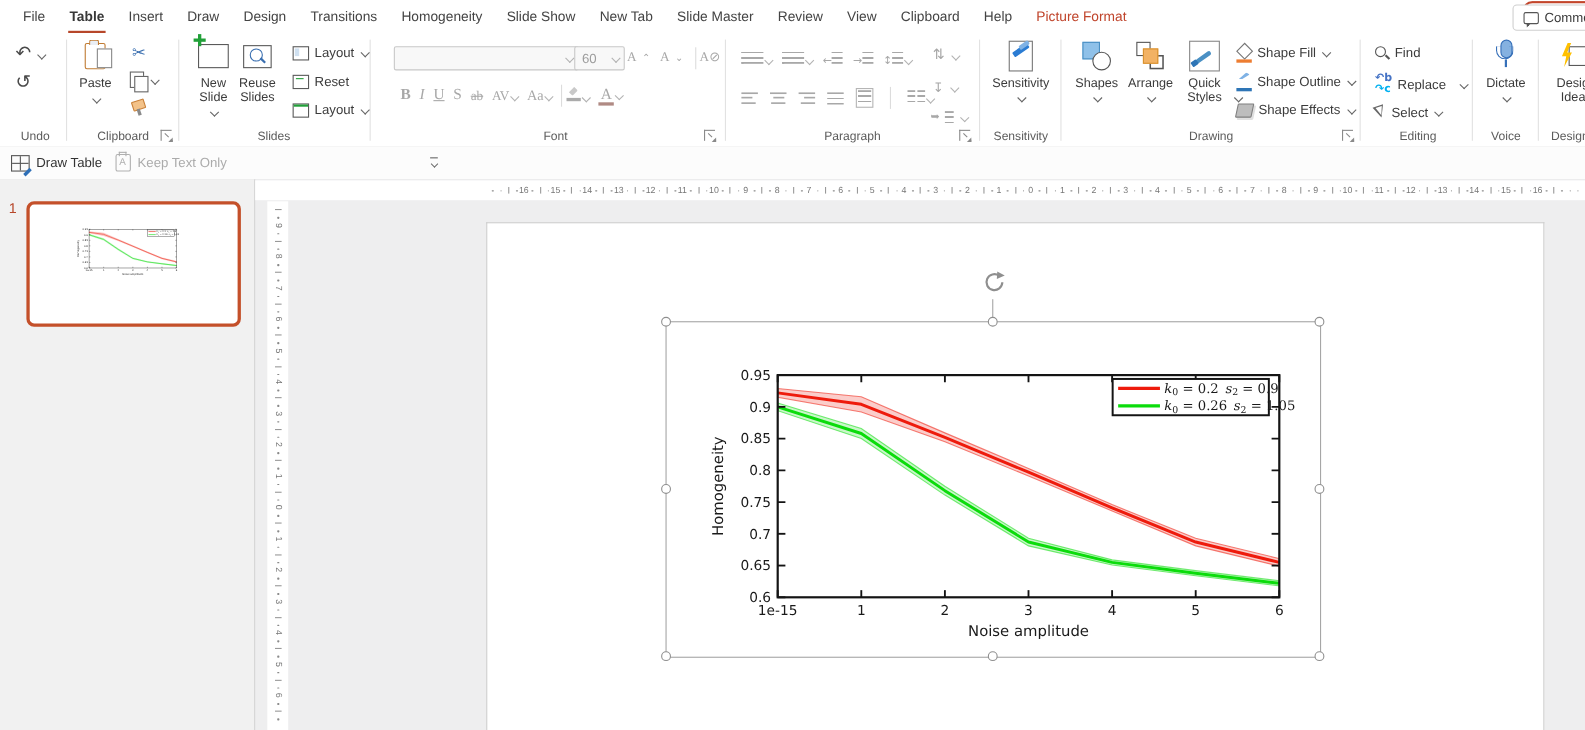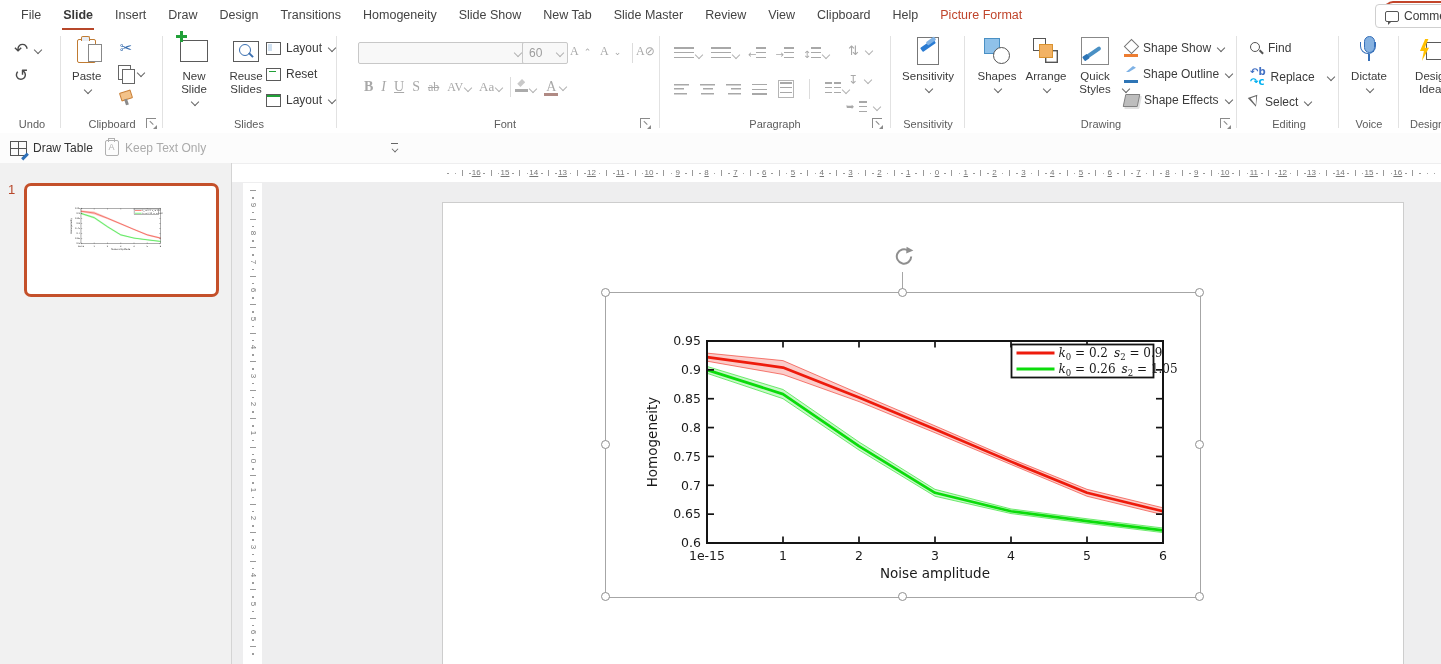--- a/index.html
+++ b/index.html
@@ -128,40 +128,40 @@
   .ovf-chv::before{content:"";position:absolute;left:1px;top:0;width:7px;height:1.3px;background:#666;}
   .ovf-chv::after{content:"";position:absolute;left:2px;top:3px;width:5px;height:5px;border-right:1.3px solid #666;border-bottom:1.3px solid #666;transform:rotate(45deg) scale(.8);}
 
   
   #workspace{left:231px;top:163px;width:1210px;height:501px;background:#eeeeef;border-left:1px solid #d4d4d4;}
   #thumb-panel{left:0;top:163px;width:231px;height:501px;background:#f1f1f1;}
   #slide-num{left:8px;top:182px;font-size:13px;color:#b7472a;}
   #thumb-frame{left:24px;top:183px;width:189px;height:108px;background:#fff;border:3px solid #c4502a;border-radius:7px;}
   #hruler{left:232px;top:164px;width:1209px;height:18px;background:#fff;}
   #vruler{left:243px;top:183px;width:19px;height:481px;background:#fff;}
-  .rmark{position:absolute;color:#777;font-size:8px;font-family:"Liberation Sans",sans-serif;transform:translate(-50%,0);text-decoration:underline;}
+  .rmark{position:absolute;color:#777;font-size:8px;font-family:"Liberation Sans",sans-serif;transform:translate(-50%,0);}
   .rbar{position:absolute;width:1px;height:6px;background:#999;}
   .rdot{position:absolute;width:1.5px;height:1.5px;border-radius:50%;background:#8a8a8a;}
   .vmark{position:absolute;color:#777;font-size:8px;transform:translate(-50%,-50%) rotate(90deg);left:10px;}
   .vbar{position:absolute;width:6px;height:1px;background:#999;left:7px;}
   .vdot{position:absolute;width:1.5px;height:1.5px;border-radius:50%;background:#8a8a8a;left:9px;}
   #slide{left:442px;top:202px;width:960px;height:462px;background:#fff;border:1px solid #cdcdcd;border-bottom:none;}
 
   
   #sel-rect{left:605px;top:292px;width:594px;height:304px;border:1px solid #a6a6a6;}
   .handle{position:absolute;width:9px;height:9px;border-radius:50%;background:#fff;border:1.5px solid #8f8f8f;box-sizing:border-box;}
   #rot-stem{left:902px;top:272px;width:1px;height:20px;background:#a6a6a6;}
 </style>
 </head>
 <body>
 
 <div class="abs" id="menubar">
   <div id="menu-tabs">
       <span class="tab">File</span>
-      <span class="tab active">Slide</span>
+      <span class="tab active">Table</span>
       <span class="tab">Insert</span>
       <span class="tab">Draw</span>
       <span class="tab">Design</span>
       <span class="tab">Transitions</span>
       <span class="tab">Homogeneity</span>
       <span class="tab">Slide Show</span>
       <span class="tab">New Tab</span>
       <span class="tab">Slide Master</span>
       <span class="tab">Review</span>
       <span class="tab">View</span>
@@ -222,21 +222,21 @@
   </div>
 
   <div class="grp" style="left:164px;width:170px">
     <div class="bigbtn" style="left:8px;width:44px">
       <span class="ic">
           <span class="i-newslide"></span>
         </span>
       <span>New Slide</span>
       <span class="chv" style="margin-top:3px"></span>
     </div>
-    <div class="bigbtn" style="left:60px;width:44px">
+    <div class="bigbtn" style="left:48px;width:44px">
       <span class="ic">
           <span class="i-reuse"></span>
         </span>
       <span>Reuse Slides</span>
     </div>
     <div class="smallrow" style="left:102px;top:10px">
         <span class="i-rect layout"></span>
         <span>Layout</span>
         <span class="chv"></span>
       </div>
@@ -344,21 +344,21 @@
     </div>
     <div class="bigbtn" style="left:106px;width:46px">
       <span class="ic">
           <span class="i-qstyle"></span>
         </span>
       <span>Quick Styles</span>
       <span class="chv" style="margin-top:-10px;position:relative;left:30px"></span>
     </div>
     <div class="mi abs" style="left:158px;top:10px">
         <span class="i-fill"></span>
-        <span>Shape Show</span>
+        <span>Shape Fill</span>
         <span class="chv"></span>
       </div>
     <div class="mi abs" style="left:158px;top:36px">
         <span class="i-outline"></span>
         <span>Shape Outline</span>
         <span class="chv"></span>
       </div>
     <div class="mi abs" style="left:158px;top:62px">
         <span class="i-effects"></span>
         <span>Shape Effects</span>

